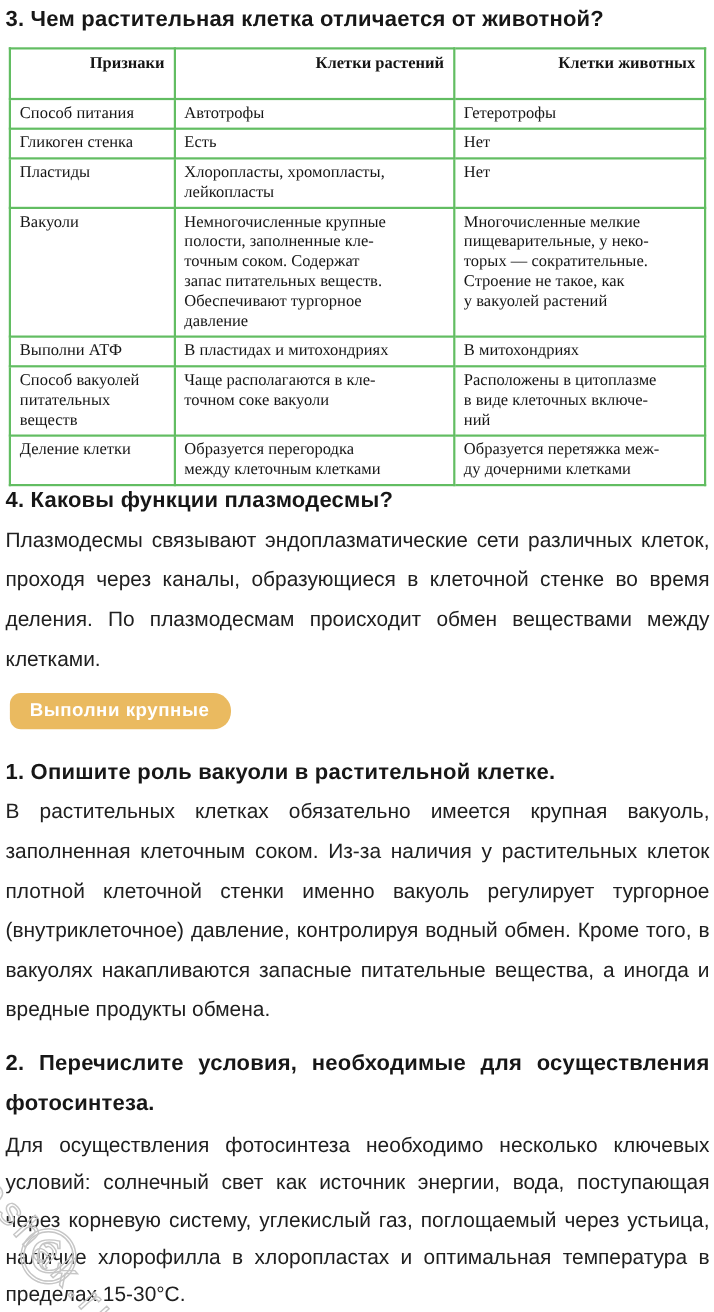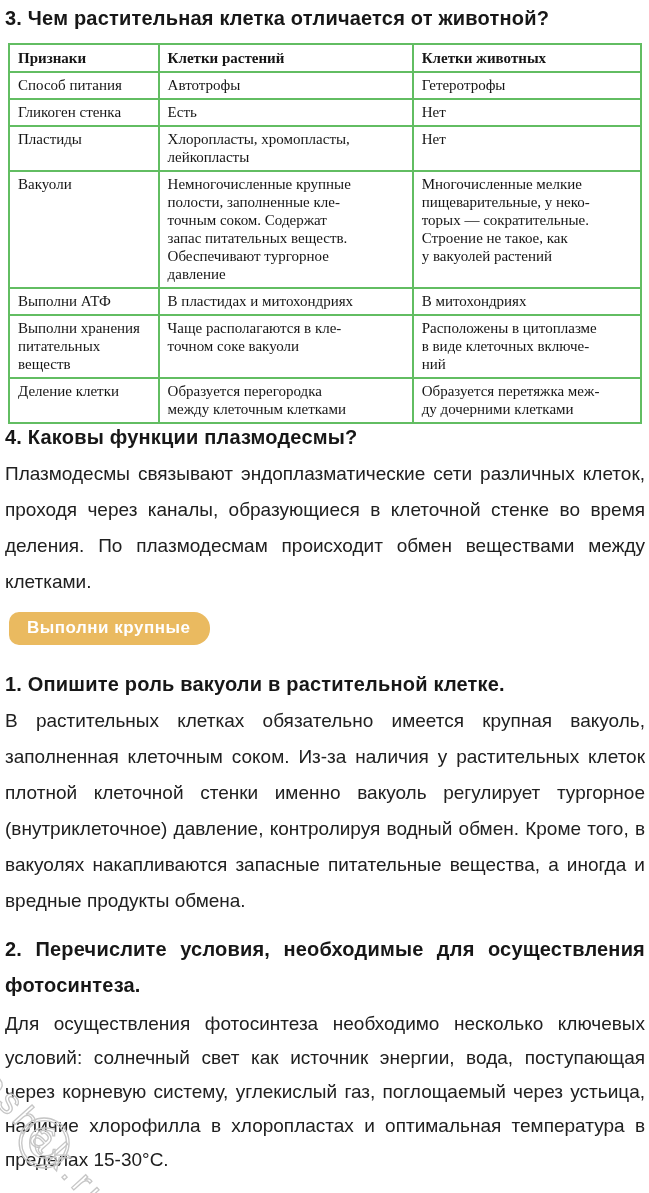--- a/index.html
+++ b/index.html
@@ -36,22 +36,22 @@
     border:2px solid var(--table-border);
   }
   .doc-table th,.doc-table td{
     border:2px solid var(--table-border);
     font-family:"Liberation Serif",serif;
     color:var(--table-text);
     vertical-align:top;
     padding:3px 8px 4px 8px;
   }
   .doc-table th{
-    font-size:15px;font-weight:bold;text-align:left;line-height:18px;
-    padding-top:4px;padding-bottom:4px;
+    font-size:15px;font-weight:bold;text-align:right;line-height:18px;
+    padding-top:4px;padding-bottom:22px;
   }
   .doc-table td{
     font-size:15px;line-height:18px;white-space:pre-line;
   }
 
   .para{
     margin:6px 0 0 0;color:var(--body-text);
     font:19px/36px "Liberation Sans",sans-serif;
     text-align:justify;
   }
@@ -129,21 +129,21 @@
 торых — сократительные.
 Строение не такое, как
 у вакуолей растений</td>
       </tr>
       <tr>
         <td>Выполни АТФ</td>
         <td>В пластидах и митохондриях</td>
         <td>В митохондриях</td>
       </tr>
       <tr>
-        <td>Выполни хранения
+        <td>Способ вакуолей
 питательных
 веществ</td>
         <td>Чаще располагаются в кле-
 точном соке вакуоли</td>
         <td>Расположены в цитоплазме
 в виде клеточных включе-
 ний</td>
       </tr>
       <tr>
         <td>Деление клетки</td>

